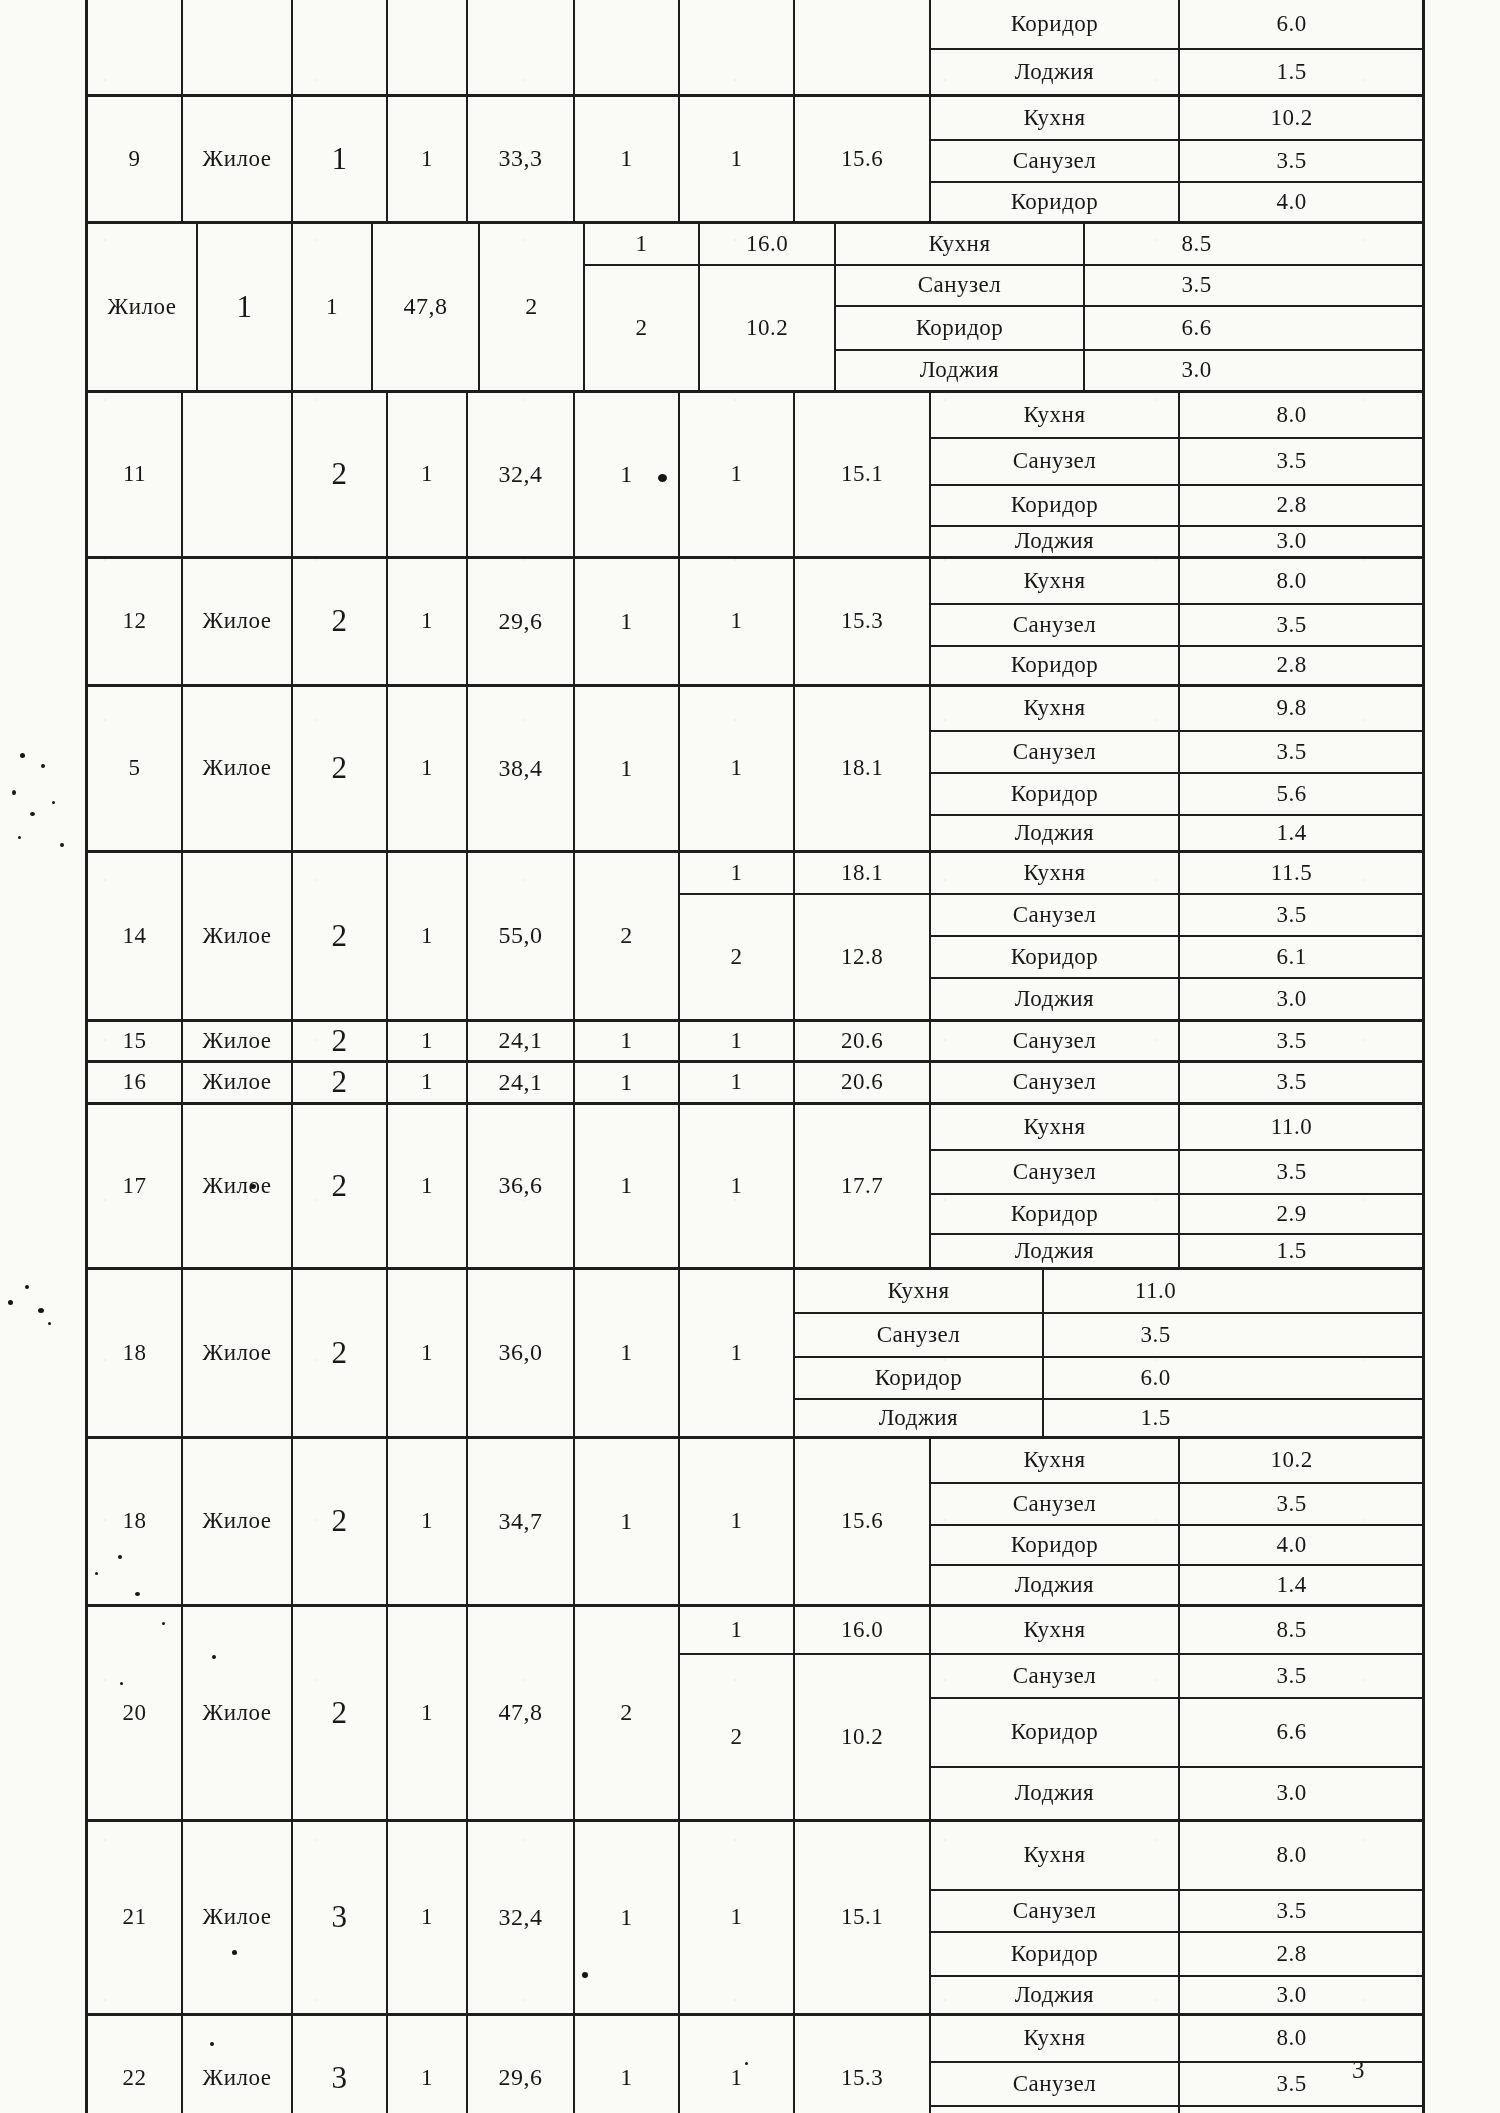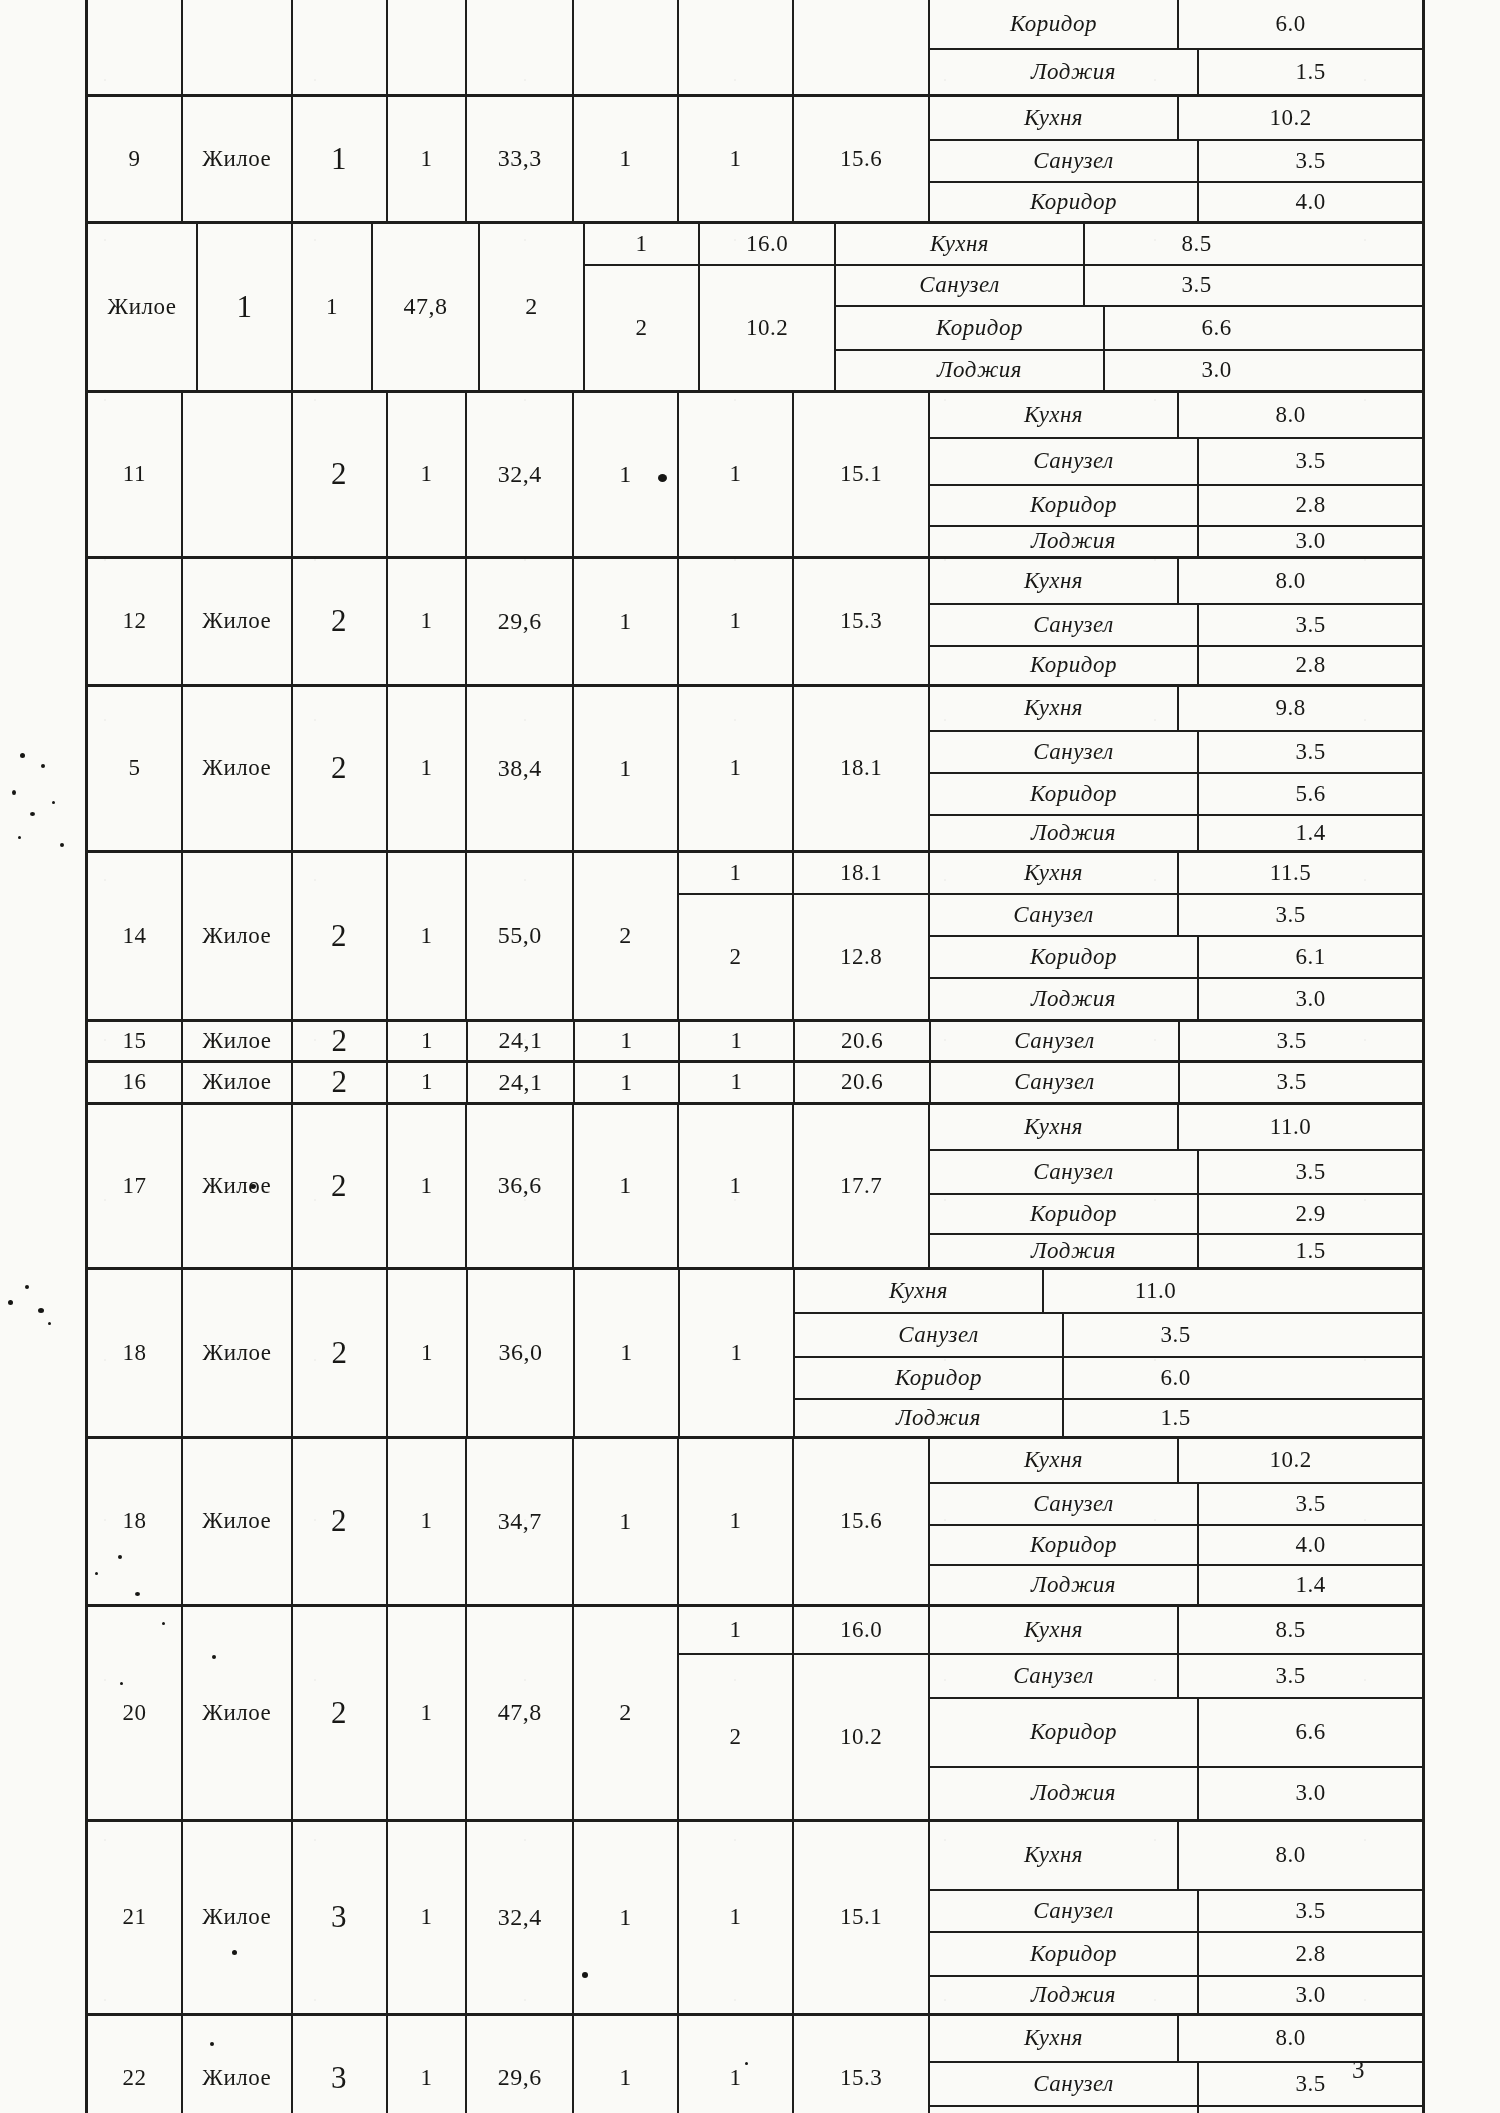--- a/index.html
+++ b/index.html
@@ -31,22 +31,22 @@
   .c-floor{ width:80px; }
   .c-area{ width:107px; font-size:24px; }
   .c-living{ width:105px; font-size:24px; }
   .c-rno{ width:115px; }
   .c-rarea{ width:136px; }
   .rooms{ display:flex; flex-direction:column; flex:1; }
   .group{ display:flex; }
   .group + .group{ border-top:2px solid var(--ink); }
   .subs{ display:flex; flex-direction:column; flex:1; }
   .sub{ display:flex; }
-  .sub + .sub{ border-top:2px solid var(--ink);padding-left:20px; }
-  .c-name{ width:249px; border-right:2px solid var(--ink);font-style:italic; }
+  .sub + .sub{ border-top:2px solid var(--ink); }
+  .c-name{ width:249px; border-right:2px solid var(--ink); }
   .c-val{ width:223px; }
   #pageno{
     position:absolute; left:1352px; top:2056px; font-size:25px;
     color:#1c1c1a;
   }
   .speck{ position:absolute; background:#161614; border-radius:50%; }
   
   .s1{left:658px;top:474px;width:9px;height:8px;}
   .s2{left:250px;top:1184px;width:6px;height:5px;}
   .s3{left:20px;top:753px;width:5px;height:5px;}

